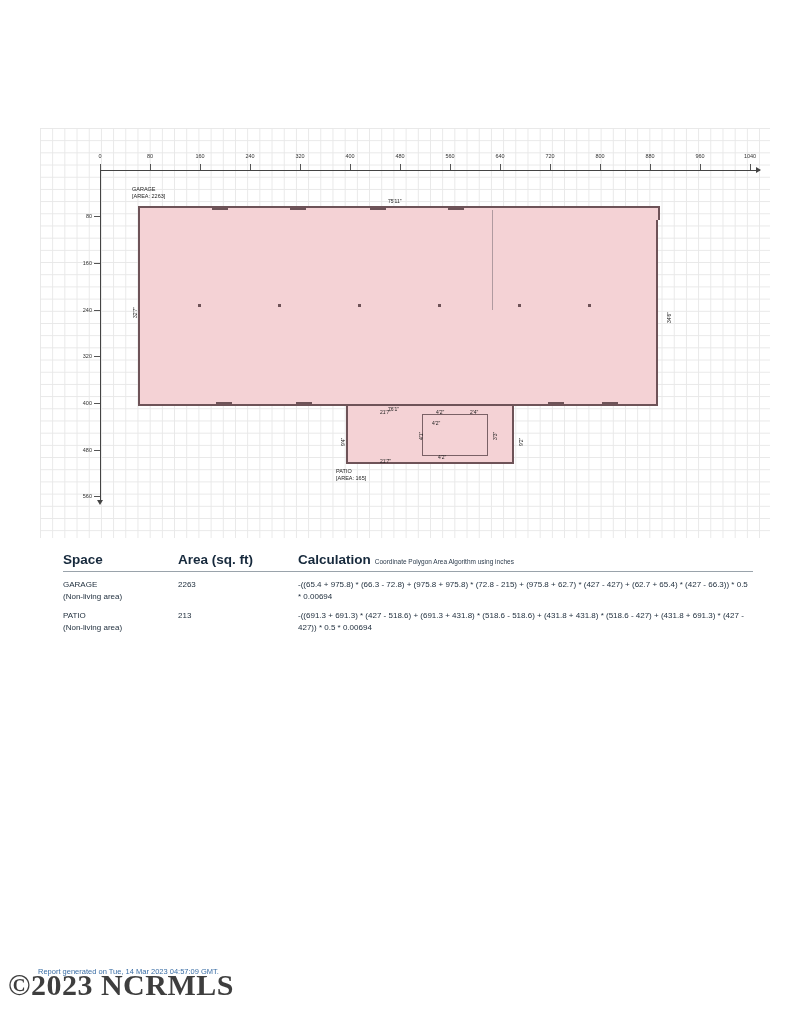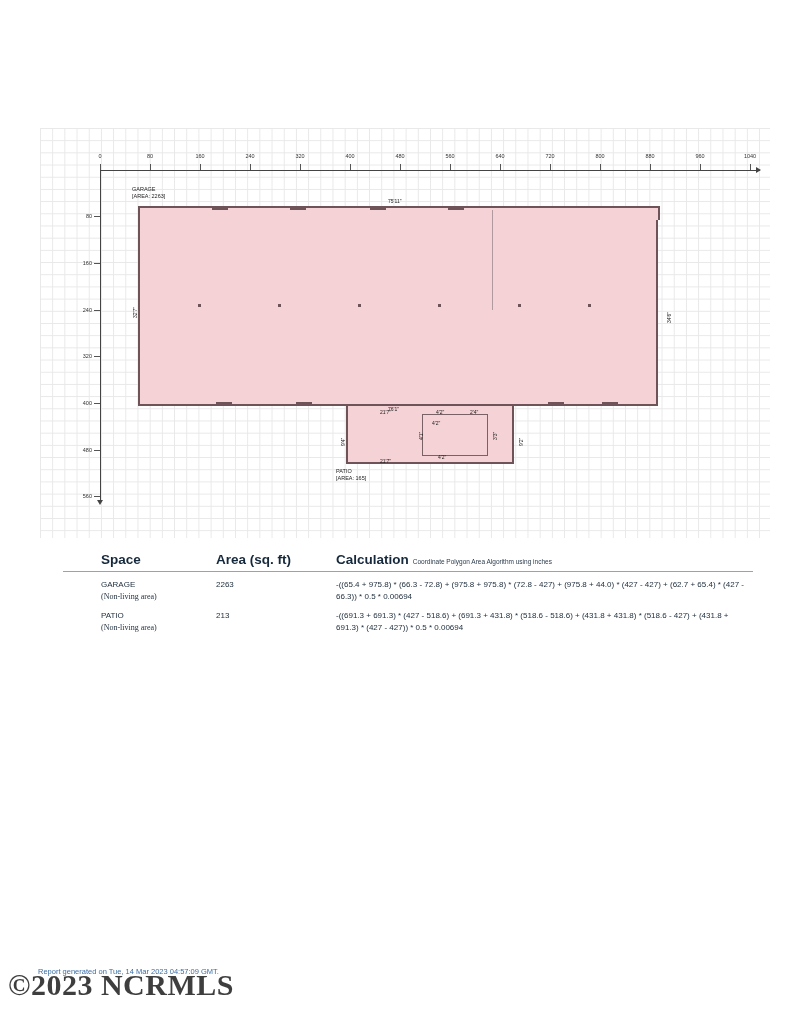--- a/index.html
+++ b/index.html
@@ -211,21 +211,21 @@
     left: 63px;
     top: 552px;
     width: 690px;
   }
   #table-header {
     display: flex;
     border-bottom: 1px solid #9aa3ab;
     padding-bottom: 4px;
     align-items: baseline;
   }
-  .col-space { width: 115px; margin-left: 38px; }
+  .col-space { width: 115px; }
   .col-area  { width: 120px; }
   .col-calc  { flex: 1; }
   #table-header .hdr {
     font-size: 13.5px;
     font-weight: bold;
     color: #16293c;
   }
   #calc-note {
     font-size: 6.5px;
     font-weight: normal;
@@ -237,21 +237,20 @@
     padding-top: 7px;
     align-items: flex-start;
   }
   .t-row .cell {
     font-size: 8px;
     color: #1c2b3a;
     line-height: 11.5px;
   }
   .cell-sub {
     display: block;
-    font-family: Liberation Serif, serif;
   }
   .cell-calc {
     font-size: 8px;
     line-height: 12px;
     color: #1c2b3a;
   }
 
   
   #footer {
     position: absolute;
@@ -387,21 +386,21 @@
       <span>Calculation</span><span id="calc-note">Coordinate Polygon Area Algorithm using inches</span>
     </div>
   </div>
 
   <div class="t-row">
     <div class="col-space cell">
       <span>GARAGE</span>
       <span class="cell-sub">(Non-living area)</span>
     </div>
     <div class="col-area cell">2263</div>
-    <div class="col-calc cell-calc">-((65.4 + 975.8) * (66.3 - 72.8) + (975.8 + 975.8) * (72.8 - 427) + (975.8 + 44.0) * (427 - 427) + (62.7 + 65.4) * (427 - 66.3)) * 0.5 * 0.00694</div>
+    <div class="col-calc cell-calc">-((65.4 + 975.8) * (66.3 - 72.8) + (975.8 + 975.8) * (72.8 - 215) + (975.8 + 62.7) * (427 - 427) + (62.7 + 65.4) * (427 - 66.3)) * 0.5 * 0.00694</div>
   </div>
 
   <div class="t-row">
     <div class="col-space cell">
       <span>PATIO</span>
       <span class="cell-sub">(Non-living area)</span>
     </div>
     <div class="col-area cell">213</div>
     <div class="col-calc cell-calc">-((691.3 + 691.3) * (427 - 518.6) + (691.3 + 431.8) * (518.6 - 518.6) + (431.8 + 431.8) * (518.6 - 427) + (431.8 + 691.3) * (427 - 427)) * 0.5 * 0.00694</div>
   </div>

